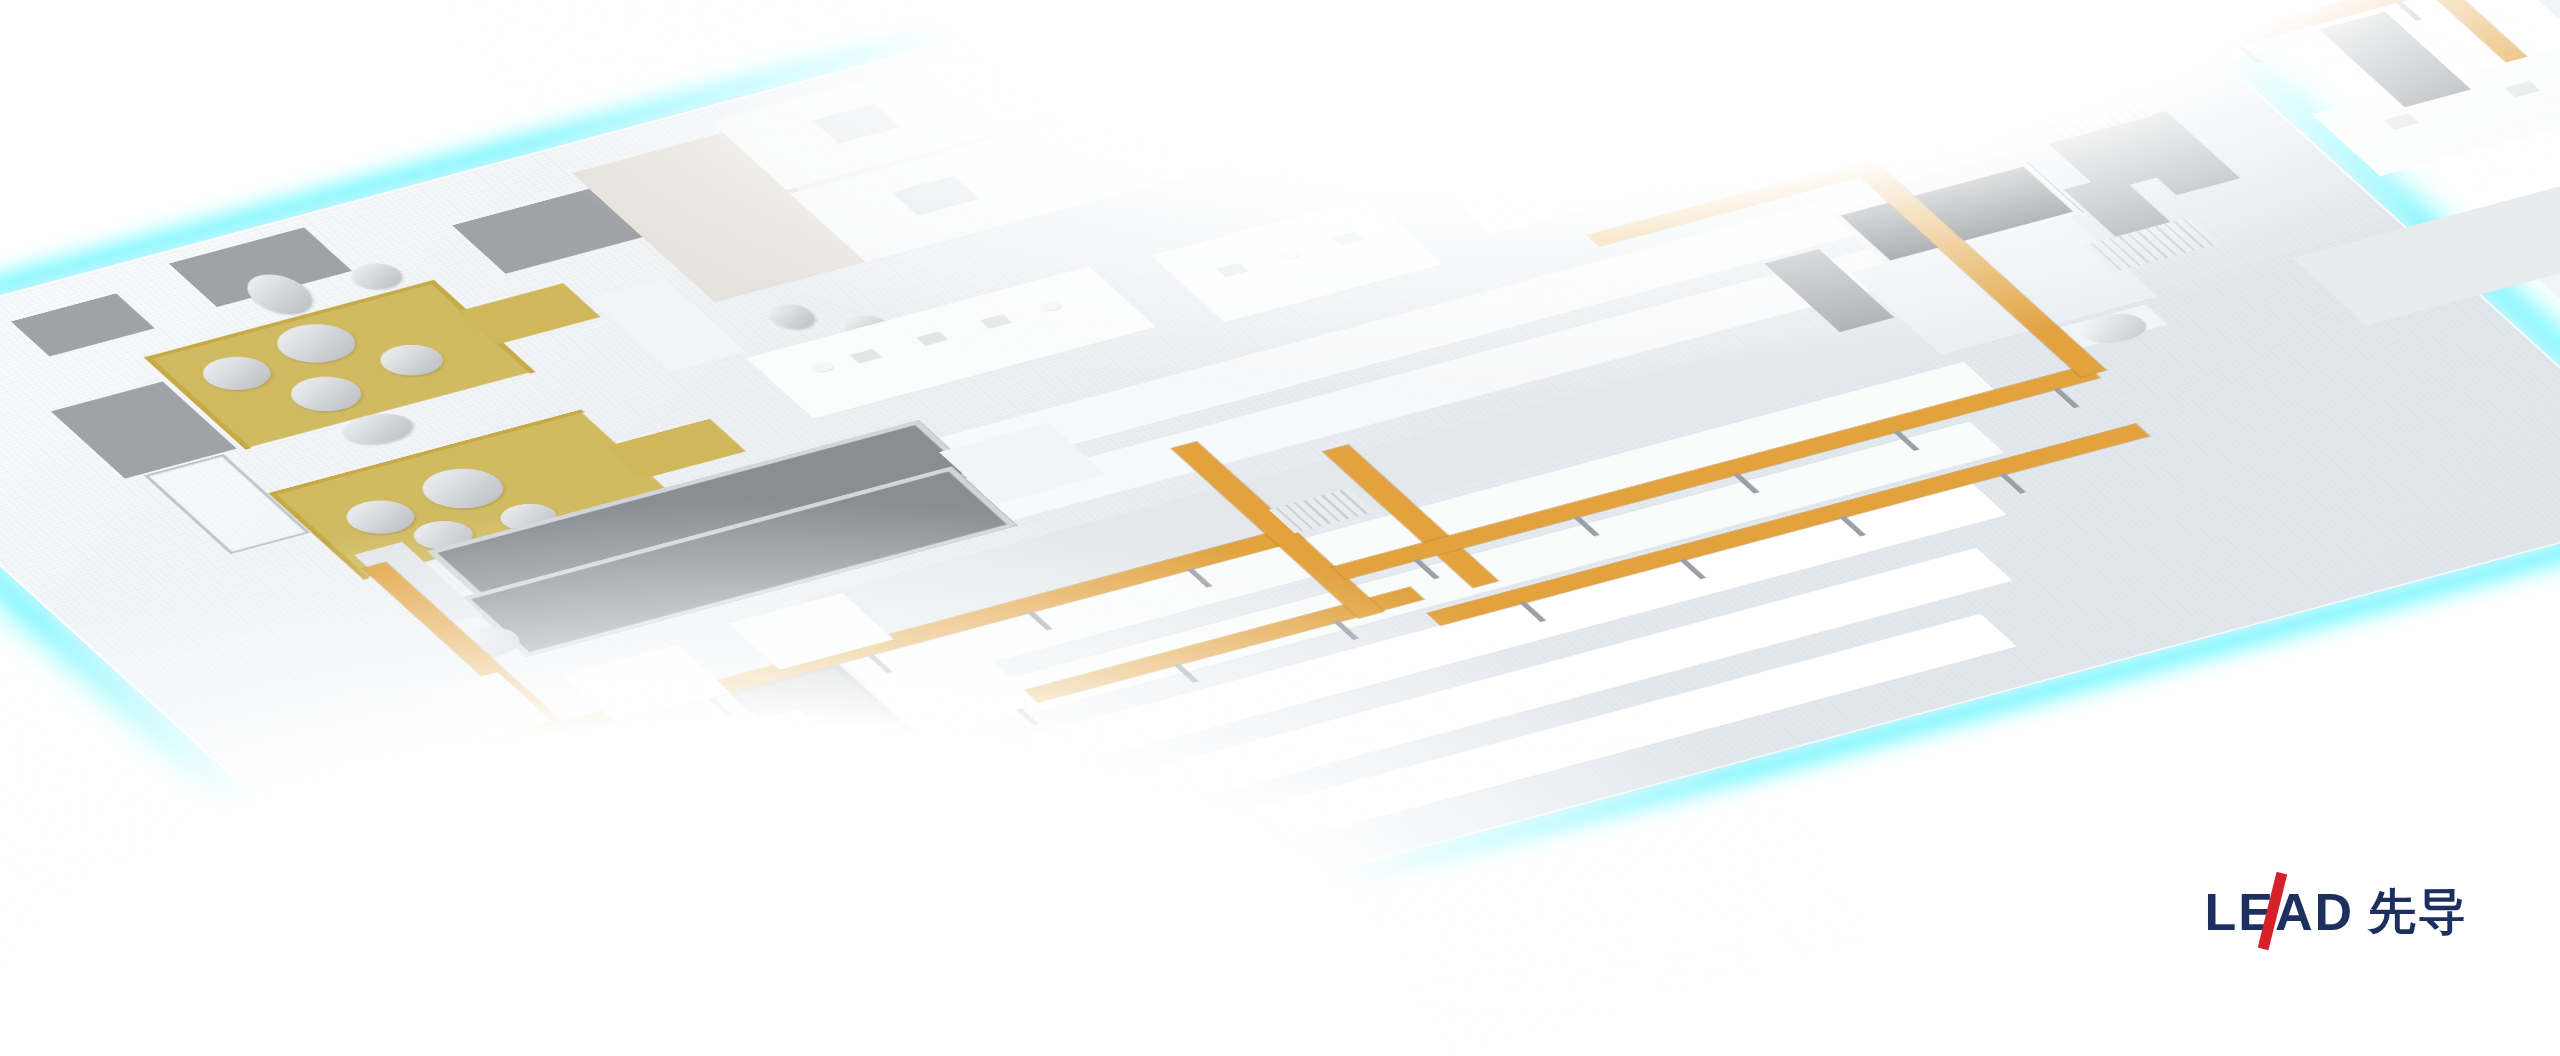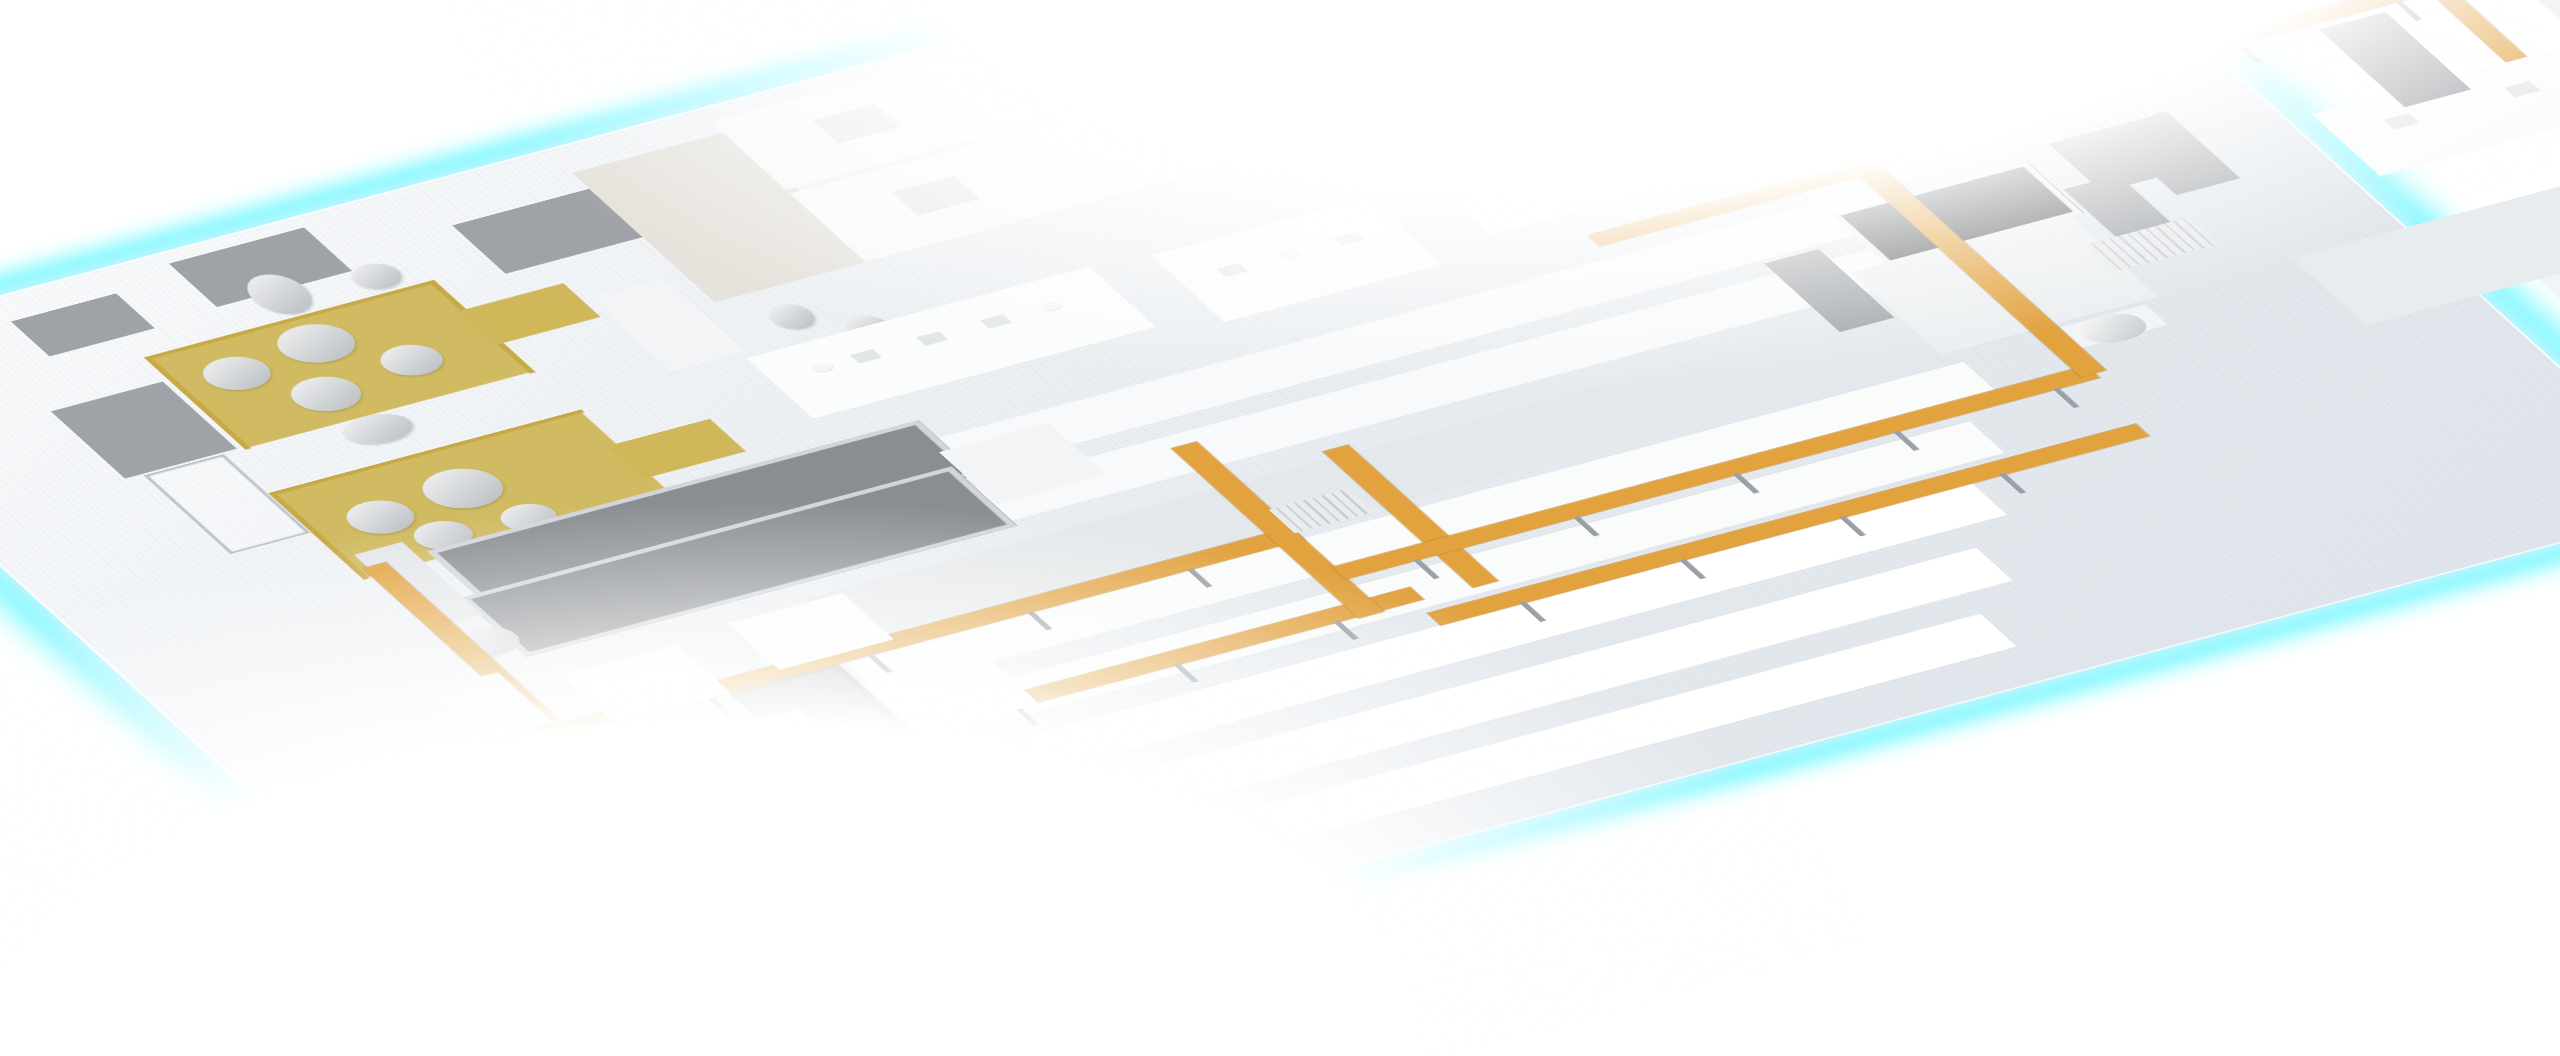--- a/index.html
+++ b/index.html
@@ -495,14 +495,21 @@
           <div class="top" style="background:#e9ecee"></div>
           <div class="fr" style="height:72px;transform:rotateX(-90deg);background:#8b8f93"></div>
           </div>
       </div>
 
       <div class="fade-tr"></div>
       <div class="fade-bl"></div>
     </div>
   </div>
 
+  <div id="logo">
+    <div class="lead">
+      <span>LEAD</span>
+      <span class="slash"></span>
+    </div>
+    <div class="cn">先导</div>
+  </div>
 
 </div>
 
 </body></html>

